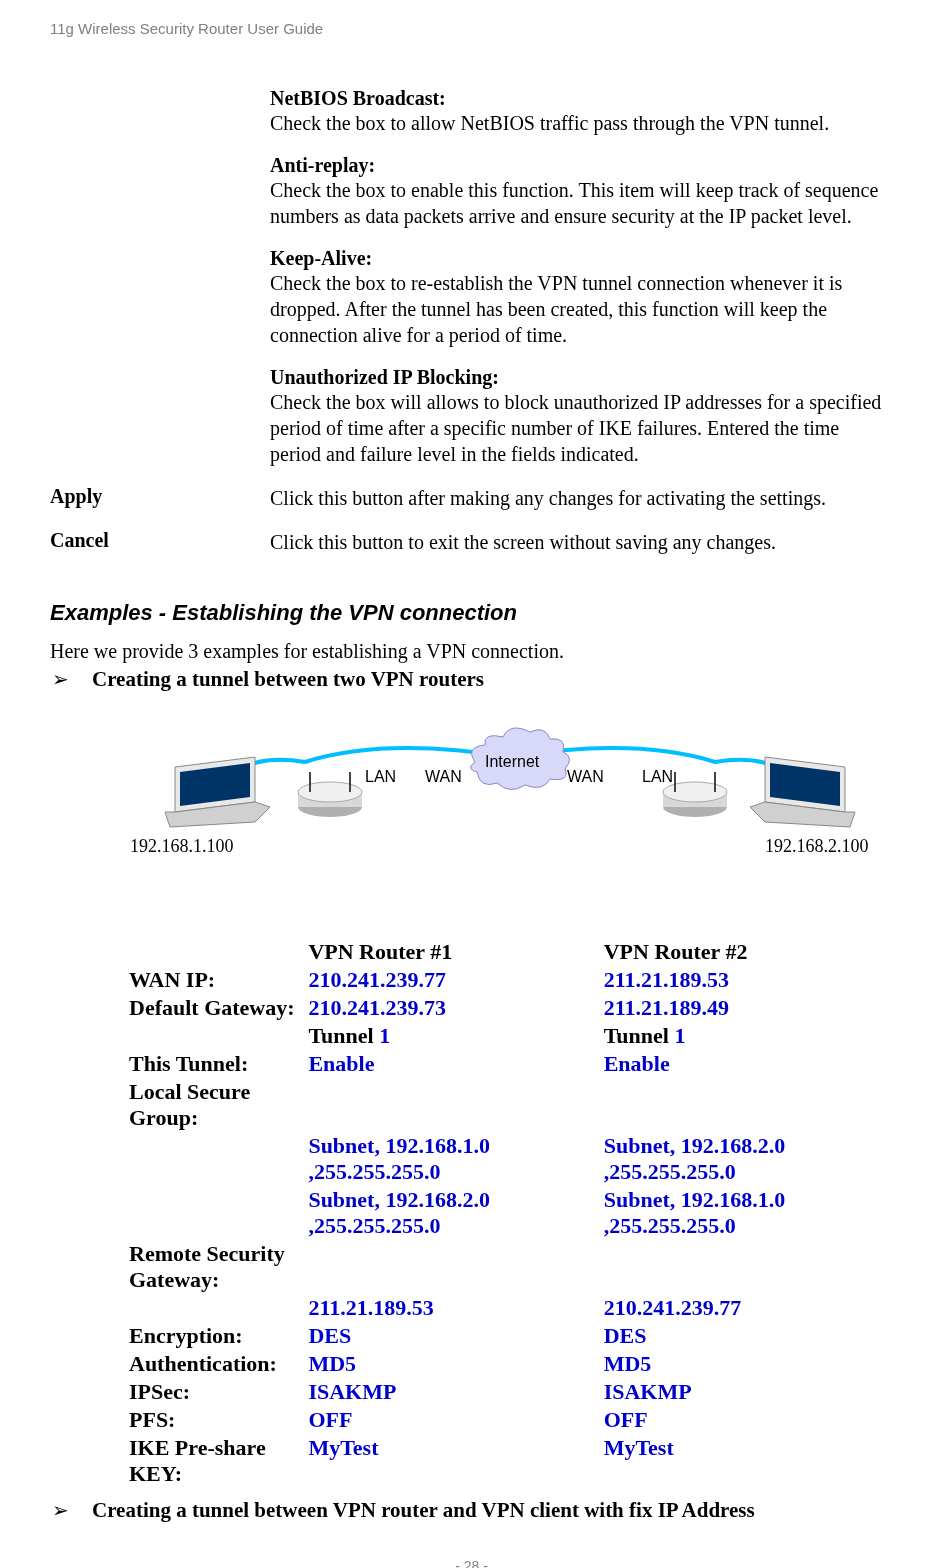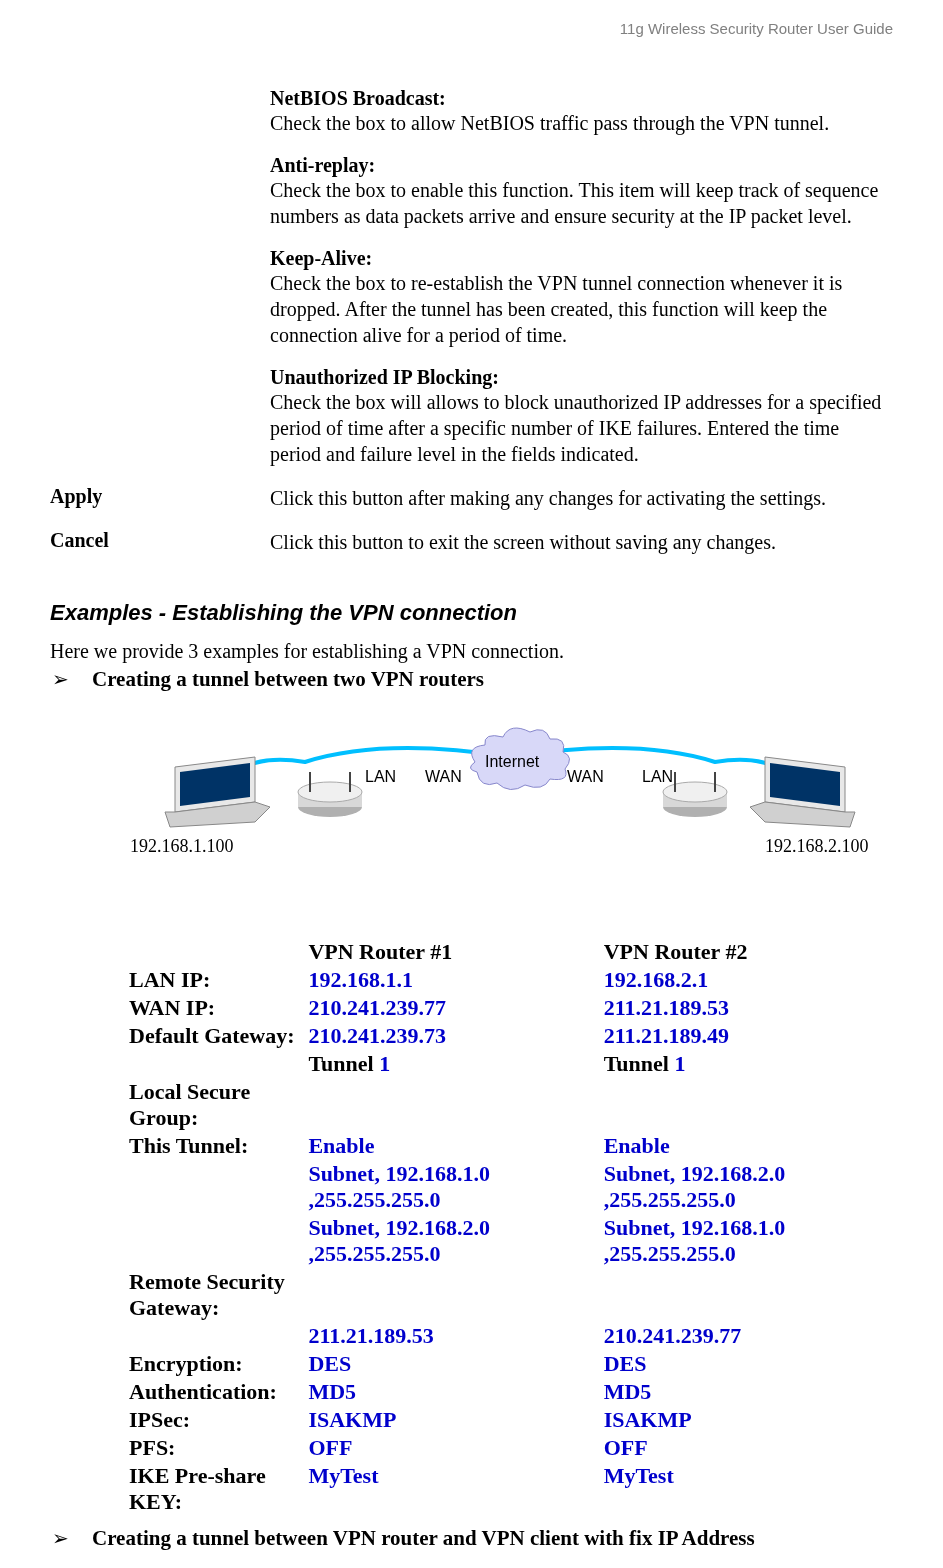--- a/index.html
+++ b/index.html
@@ -10,21 +10,20 @@
       padding: 20px 50px;
       width: 943px;
       box-sizing: border-box;
       background: #fff;
     }
     .header {
       font-family: Arial, Helvetica, sans-serif;
       color: #808080;
       font-size: 15px;
       margin-bottom: 50px;
-      text-align: right;
     }
     .definition-block {
       margin-bottom: 18px;
       margin-left: 220px;
     }
     .definition-heading {
       font-weight: bold;
     }
     .definition-body {
       line-height: 1.3;
@@ -215,50 +214,45 @@
   <table class="config-table">
     <tbody>
         <tr class="header-row">
       <td class="col-label"></td>
       <td>VPN Router #1</td>
       <td>VPN Router  #2</td>
     </tr>
     </tbody>
       <tbody id="config-rows">
         <tr>
-          <td class="col-label">LAN IP:</td>
-          <td class="col-val">192.168.1.1</td>
-          <td class="col-val">192.168.2.1</td>
-        </tr>
-        <tr>
           <td class="col-label">WAN IP:</td>
           <td class="col-val">210.241.239.77</td>
           <td class="col-val">211.21.189.53</td>
         </tr>
         <tr>
           <td class="col-label">Default Gateway:</td>
           <td class="col-val">210.241.239.73</td>
           <td class="col-val">211.21.189.49</td>
         </tr>
         <tr>
           <td class="col-label"></td>
           <td class="col-val"><span style="color:#000">Tunnel </span><span style="color:#0000cc">1</span></td>
           <td class="col-val"><span style="color:#000">Tunnel </span><span style="color:#0000cc">1</span></td>
         </tr>
         <tr>
+          <td class="col-label">This Tunnel:</td>
+          <td class="col-val">Enable</td>
+          <td class="col-val">Enable</td>
+        </tr>
+        <tr>
           <td class="col-label">Local Secure Group:</td>
           <td class="col-val"></td>
           <td class="col-val"></td>
         </tr>
         <tr>
-          <td class="col-label">This Tunnel:</td>
-          <td class="col-val">Enable</td>
-          <td class="col-val">Enable</td>
-        </tr>
-        <tr>
           <td class="col-label"></td>
           <td class="col-val">Subnet, 192.168.1.0 ,255.255.255.0</td>
           <td class="col-val">Subnet, 192.168.2.0 ,255.255.255.0</td>
         </tr>
         <tr>
           <td class="col-label"></td>
           <td class="col-val">Subnet, 192.168.2.0 ,255.255.255.0</td>
           <td class="col-val">Subnet, 192.168.1.0 ,255.255.255.0</td>
         </tr>
         <tr>

